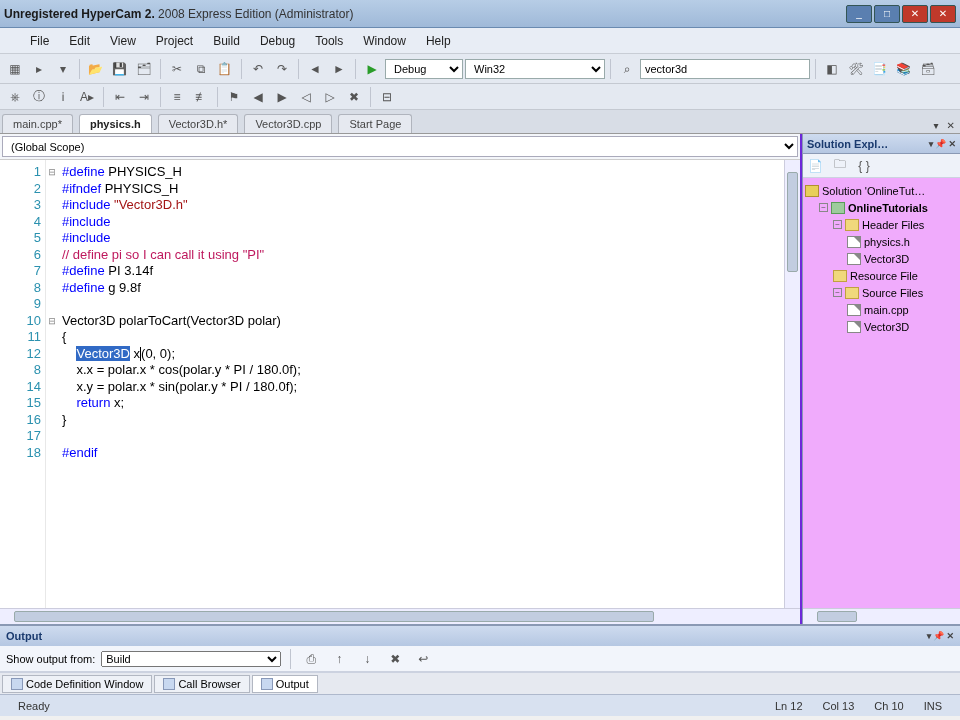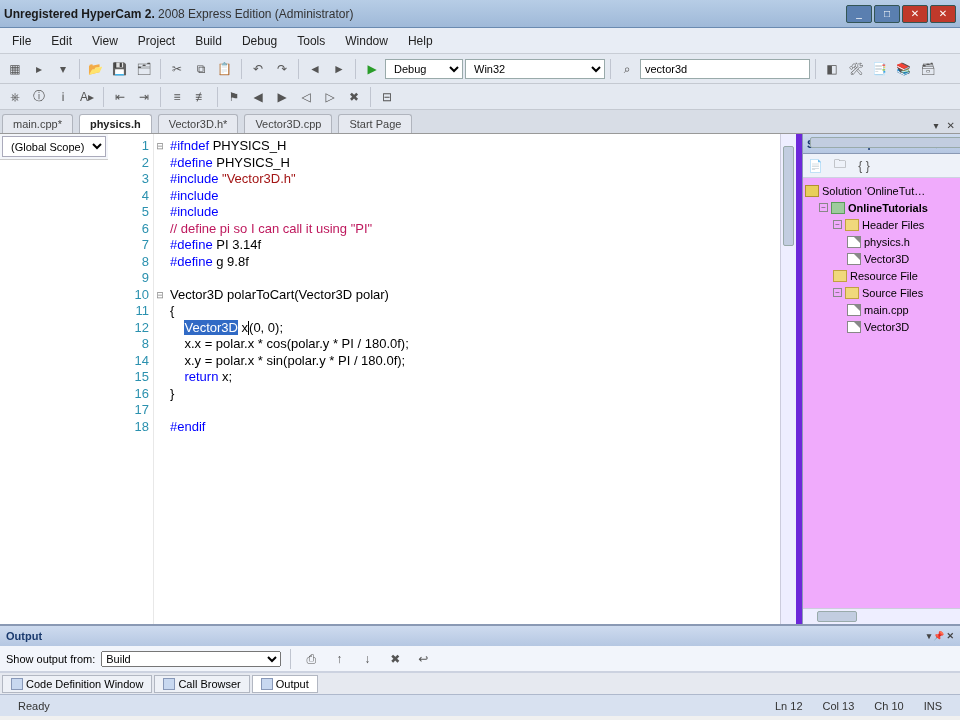--- a/index.html
+++ b/index.html
@@ -11,39 +11,39 @@
 .titlebar .left .bold { font-weight: bold; color: #1a1a1a; }
 .titlebar .spacer { flex: 1; }
 .winbtns { display: flex; gap: 2px; }
 .winbtn { width: 26px; height: 18px; border: 1px solid #355; border-radius: 2px; display:flex; align-items:center; justify-content:center; font-size:10px; color:#fff; }
 .winbtn.min { background:#5a7fb0; }
 .winbtn.max { background:#5a7fb0; }
 .winbtn.close { background:#c0392b; }
 .winbtn.close2 { background:#c0392b; }
 
 
-.menubar { height: 26px; background:#e8edf5; display:flex; align-items:center; padding:0 2px; border-bottom:1px solid #c8cdd5; }
+.menubar { height: 26px; background:#e8edf5; display:flex; align-items:center; padding:0 20px; border-bottom:1px solid #c8cdd5; }
 .menubar span { font-size: 12px; padding: 3px 10px; color:#222; cursor:default; }
 
 
 .toolbar { height: 30px; background:#e4e9f1; border-bottom:1px solid #c4c9d1; display:flex; align-items:center; padding:0 4px; gap:2px; }
 .tbtn { width:22px; height:22px; border:1px solid transparent; border-radius:2px; display:flex; align-items:center; justify-content:center; font-size:12px; color:#555; }
 .tsep { width:1px; height:20px; background:#c0c5d0; margin:0 3px; }
 .tcombo { height:20px; font-size:11px; border:1px solid #9aa; background:#fff; padding:0 4px; }
 
 
 .doctabs { height: 24px; background:#d8dde6; display:flex; align-items:flex-end; padding:0 2px; border-bottom:1px solid #999; }
 .dtab { padding:3px 10px; font-size:11px; background:#e6e9f0; border:1px solid #b0b4bd; border-bottom:none; margin-right:6px; color:#444; border-top-left-radius:3px; border-top-right-radius:3px; }
 .dtab.active { background:#fff; font-weight:bold; color:#222; }
 .doctabs .r { margin-left:auto; display:flex; gap:2px; padding-bottom:2px; }
 .doctabs .r span { font-size:10px; color:#444; padding:0 3px; }
 
 
 .main { display:flex; height: 490px; }
-.editor-wrap { flex:1; display:flex; flex-direction:row; background:#fff; border-right:6px solid #6d28d9; }
+.editor-wrap { flex:1; display:flex; flex-direction:column; background:#fff; border-right:2px solid #6d28d9; }
 .context-bar { height:26px; background:#f4f6fa; border-bottom:1px solid #ccc; display:flex; }
 .context-bar select { flex:1; margin:2px; font-size:11px; border:1px solid #aab; background:#fff; padding:1px 4px; }
 .code-area { flex:1; display:flex; font-family: Consolas, "Courier New", monospace; font-size: 13px; line-height: 16.5px; overflow:hidden; position:relative; }
 .gutter { width: 46px; background:#fff; color:#2b91af; text-align:right; padding: 4px 4px 0 0; border-right:1px solid #e8e8e8; }
 .gutter div { height:16.5px; }
 .foldcol { width:12px; background:#fff; padding-top:4px; }
 .foldcol div { height:16.5px; font-size:9px; color:#888; text-align:center; }
 .codelines { flex:1; padding:4px 0 0 4px; background:#fff; position:relative; }
 .codelines div { height:16.5px; white-space:pre; }
 .kw-pp { color:#0000ff; }
@@ -228,22 +228,22 @@
           <div></div>
           <div></div>
           <div></div>
           <div></div>
           <div></div>
           <div></div>
           <div></div>
           <div></div>
         </div>
       <div class="codelines" id="codelines">
+          <div><span class="kw-pp">#define</span> PHYSICS_H</div>
           <div><span class="kw-pp">#ifndef</span> PHYSICS_H</div>
-          <div><span class="kw-pp">#define</span> PHYSICS_H</div>
           <div><span class="kw-pp">#include</span><span class="kw-str"> "Vector3D.h"</span></div>
           <div><span class="kw-pp">#include</span><span class="kw-str"> <iostream></iostream></span></div>
           <div><span class="kw-pp">#include</span><span class="kw-str"> <math.h></math.h></span></div>
           <div><span class="kw-cmt">// define pi so I can call it using "PI"</span></div>
           <div><span class="kw-pp">#define</span> PI 3.14f</div>
           <div><span class="kw-pp">#define</span> g 9.8f</div>
           <div></div>
           <div>Vector3D polarToCart(Vector3D polar)</div>
           <div>{</div>
           <div>    <span class="sel">Vector3D</span> x<span class="caret"></span>(0, 0);</div>

